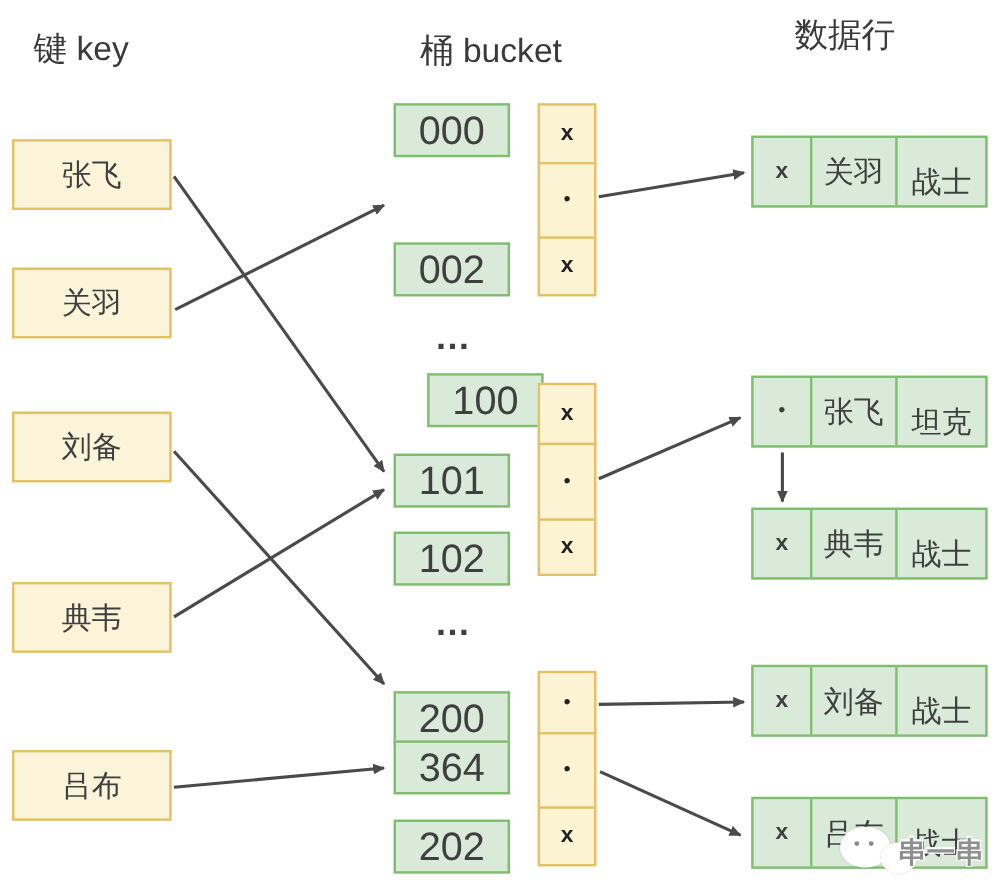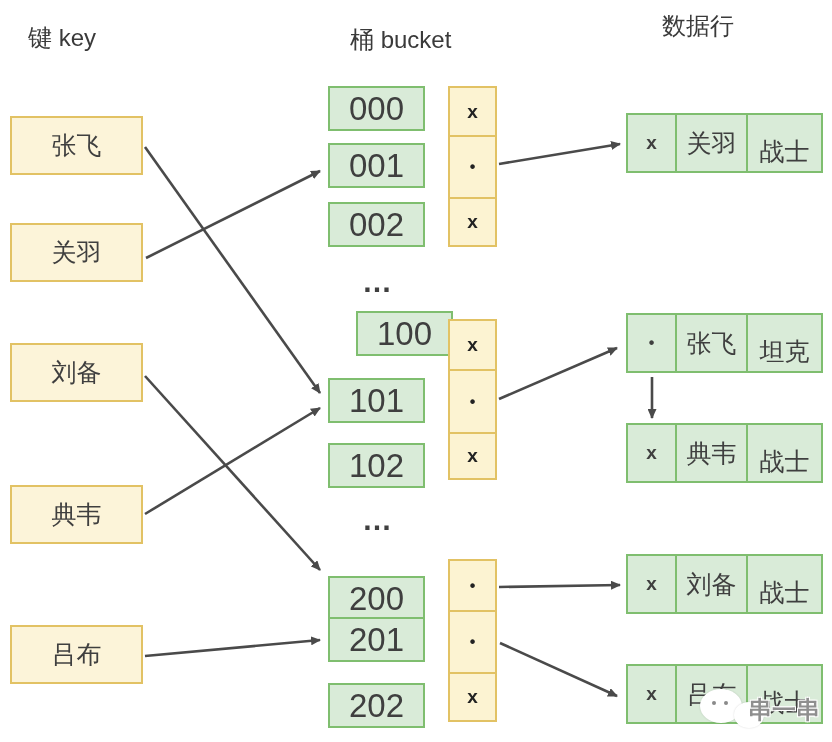--- a/index.html
+++ b/index.html
@@ -7,21 +7,21 @@
     position: relative;
     width: 832px;
     height: 742px;
     background: #ffffff;
     overflow: hidden;
     font-family: "Liberation Sans", "DejaVu Sans", sans-serif;
     color: #3f3f3f;
   }
   .hdr {
     position: absolute;
-    font-size: 24px;
+    font-size: 28px;
     font-weight: 500;
     color: #3a3a3a;
     white-space: nowrap;
   }
   .keybox {
     position: absolute;
     left: 10px;
     width: 133px;
     height: 59px;
     background: #fcf4d9;
@@ -174,29 +174,28 @@
   <div class="hdr" style="left:350px; top:24px;">桶 bucket</div>
   <div class="hdr" style="left:662px; top:10px;">数据行</div>
 
   <div class="keybox" style="top:116px;">张飞</div>
   <div class="keybox" style="top:223px;">关羽</div>
   <div class="keybox" style="top:343px;">刘备</div>
   <div class="keybox" style="top:485px;">典韦</div>
   <div class="keybox" style="top:625px;">吕布</div>
 
   <div class="bucket" style="top:86px;">000</div>
-  <div class="bucket" style="top:143px;">001</div>
   <div class="bucket" style="top:202px;">002</div>
   <div class="ellipsis" style="top:272px;">…</div>
   <div class="bucket" style="top:311px;margin-left:28px;">100</div>
   <div class="bucket" style="top:378px;">101</div>
   <div class="bucket" style="top:443px;">102</div>
   <div class="ellipsis" style="top:510px;">…</div>
   <div class="bucket" style="top:576px;">200</div>
-  <div class="bucket" style="top:617px;">201</div>
+  <div class="bucket" style="top:617px;">364</div>
   <div class="bucket" style="top:683px;">202</div>
 
   <div class="slotcell" style="top:86px; height:51px;">x</div>
   <div class="slotcell" style="top:135px; height:64px; font-size:16px;">•</div>
   <div class="slotcell" style="top:197px; height:50px;">x</div>
 
   <div class="slotcell" style="top:319px; height:52px;">x</div>
   <div class="slotcell" style="top:369px; height:65px; font-size:16px;">•</div>
   <div class="slotcell" style="top:432px; height:48px;">x</div>
 

